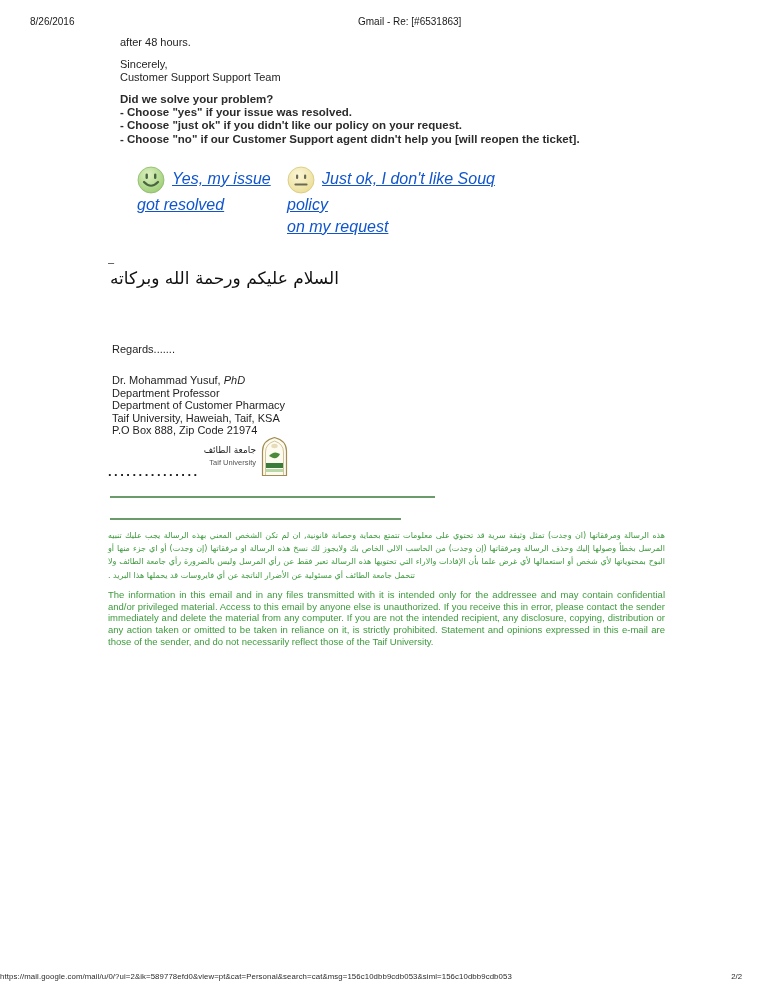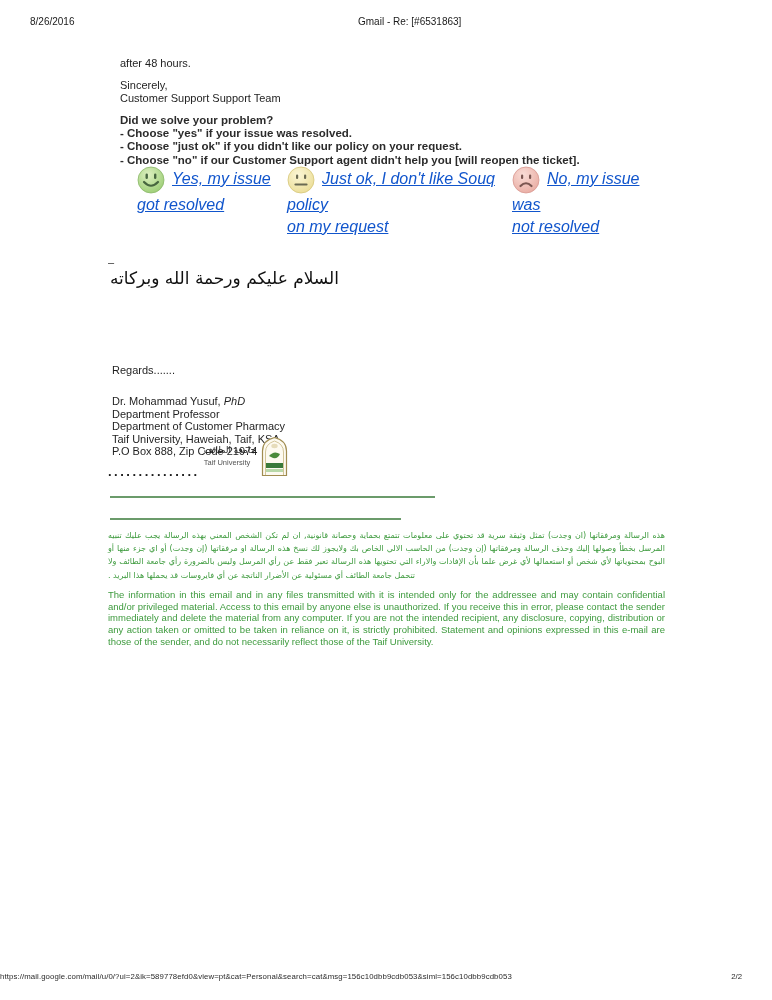--- a/index.html
+++ b/index.html
@@ -12,21 +12,21 @@
   body{font-family:"Liberation Sans","DejaVu Sans",sans-serif;color:#222;}
   .page{position:relative;width:772px;height:1000px;background:#fff;overflow:hidden;}
 
   
   .hdr-date{position:absolute;top:16px;left:30px;font-size:10px;color:#1a1a1a;}
   .hdr-title{position:absolute;top:16px;left:358px;font-size:10px;color:#1a1a1a;}
   .ftr{position:absolute;top:972px;left:0;right:30px;display:flex;justify-content:space-between;font-size:7.8px;color:#2a2a2a;}
   .ftr-url{letter-spacing:0.1px;}
 
   
-  .blk{position:absolute;font-size:11px;line-height:12.6px;color:#1f1f1f;margin-top:21px;}
+  .blk{position:absolute;font-size:11px;line-height:12.6px;color:#1f1f1f;}
   .b-after{top:36px;left:120px;}
   .b-sign{top:58px;left:120px;}
   .link{color:var(--link);text-decoration:underline;cursor:pointer;}
   .b-bold{top:93px;left:120px;font-weight:bold;font-size:11.5px;line-height:13.2px;color:#2b2b2b;}
 
   
   .fb-row{position:absolute;top:166px;left:137px;width:530px;display:flex;}
   .fb-cell{font-size:16px;line-height:22px;font-style:italic;}
   .fb-cell.c1{width:150px;}
   .fb-cell.c2{width:225px;}
@@ -39,21 +39,21 @@
   .sig-sep{position:absolute;top:256px;left:108px;font-size:11px;color:#333;}
   .arabic-greet{position:absolute;top:268px;left:110px;font-size:17px;color:#111;
     font-family:"DejaVu Sans",sans-serif;direction:rtl;unicode-bidi:embed;}
   .b-regards{top:343px;left:112px;}
   .b-sig{top:374px;left:112px;}
   .b-sig em{font-style:italic;}
 
   
   .logo-row{position:absolute;top:436px;left:108px;display:flex;align-items:flex-end;}
   .dots{font-weight:bold;font-size:13px;letter-spacing:2.5px;color:#1a1a1a;line-height:10px;margin-right:4px;}
-  .logo-names{margin-right:5px;padding-bottom:9px;line-height:10px;}
+  .logo-names{text-align:right;margin-right:5px;padding-bottom:9px;line-height:10px;}
   .logo-ar{font-size:9px;color:#222;font-family:"DejaVu Sans",sans-serif;direction:rtl;}
   .logo-en{font-size:7.5px;color:#555;}
 
   
   .gline{position:absolute;height:2px;background:var(--green-line);}
   .g1{top:496px;left:110px;width:325px;}
   .g2{top:518px;left:110px;width:291px;}
 
   
   .disc-ar{position:absolute;top:529px;left:108px;width:557px;font-size:8px;line-height:13.2px;
@@ -115,37 +115,20 @@
             </defs>
           <circle cx="14" cy="14" r="13" fill="url(#gf2)" stroke="#d6c678" stroke-width="0.8"></circle>
           <rect x="9" y="8.5" width="2.2" height="4.5" rx="1.1" fill="#6a6a52"></rect>
           <rect x="17" y="8.5" width="2.2" height="4.5" rx="1.1" fill="#6a6a52"></rect>
           <path d="M8.5,18.5 L19.5,18.5" fill="none" stroke="#6a6a52" stroke-width="2.2" stroke-linecap="round"></path>
         </svg><span class="txt">Just ok, I don't like Souq policy</span><br>
         <span class="txt">on my request</span>
       </a>
     </div>
 
-    <div class="fb-cell c3">
-      <a class="fb-link">
-        <svg class="fb-ico" width="28" height="28" viewBox="0 0 28 28">
-          <defs>
-              <radialGradient id="gf3" cx="40%" cy="30%" r="85%">
-            <stop offset="0%" stop-color="#f9dcd6"></stop>
-                <stop offset="100%" stop-color="#e7a69c"></stop>
-          </radialGradient>
-            </defs>
-          <circle cx="14" cy="14" r="13" fill="url(#gf3)" stroke="#d89890" stroke-width="0.8"></circle>
-          <rect x="9" y="8.5" width="2.2" height="4.5" rx="1.1" fill="#7a5550"></rect>
-          <rect x="17" y="8.5" width="2.2" height="4.5" rx="1.1" fill="#7a5550"></rect>
-          <path d="M8.5,20 Q14,14.5 19.5,20" fill="none" stroke="#7a5550" stroke-width="2.2" stroke-linecap="round"></path>
-        </svg><span class="txt">No, my issue was</span><br>
-        <span class="txt">not resolved</span>
-      </a>
-    </div>
 
   </div>
 
   <div class="sig-sep">–</div>
 
   <div class="arabic-greet">السلام عليكم ورحمة الله وبركاته</div>
 
   <p class="blk b-regards">Regards.......</p>
 
   <p class="blk b-sig">

